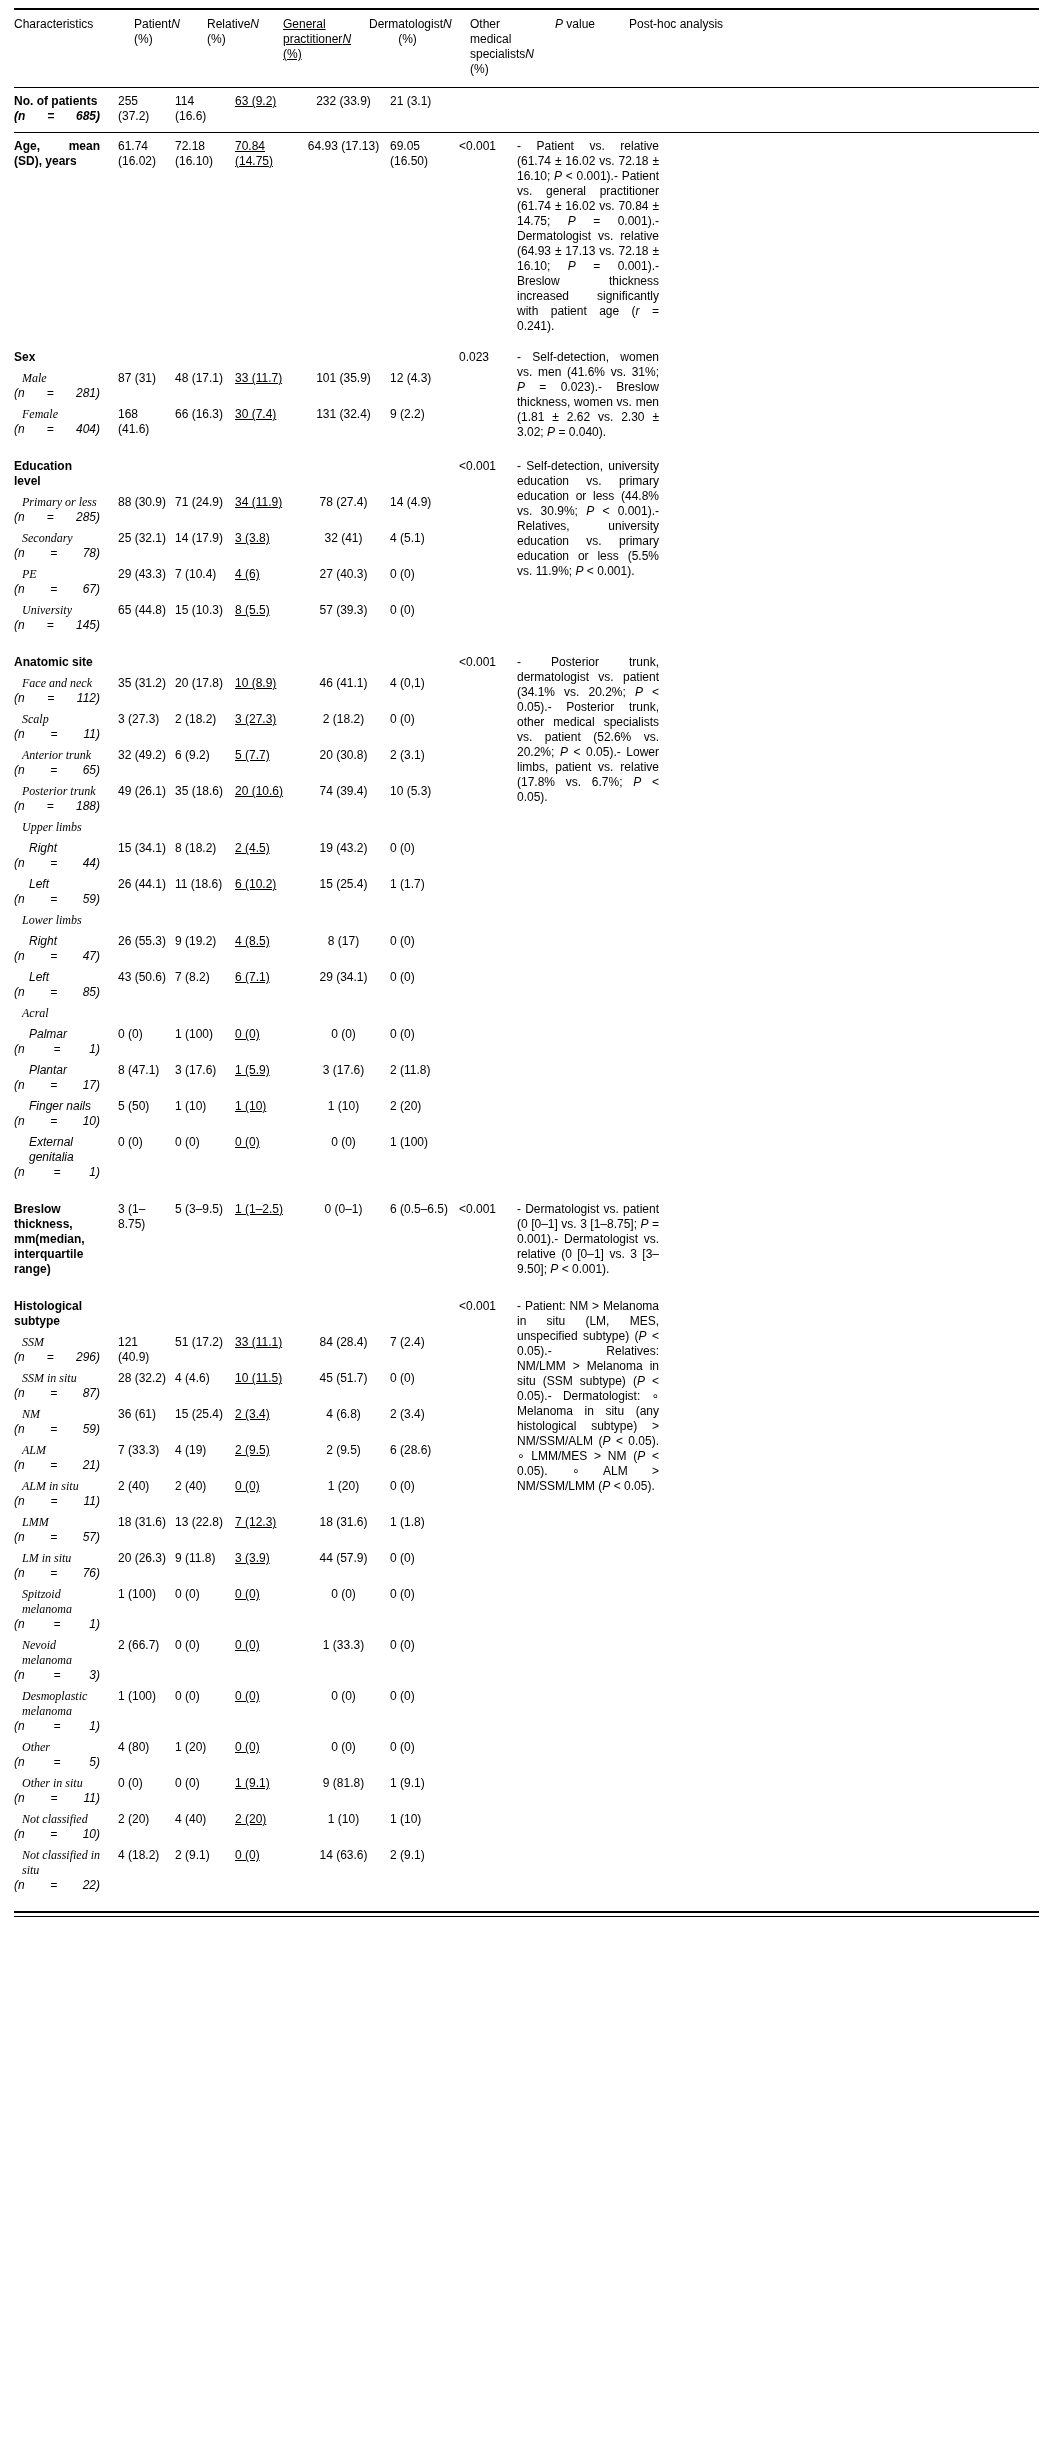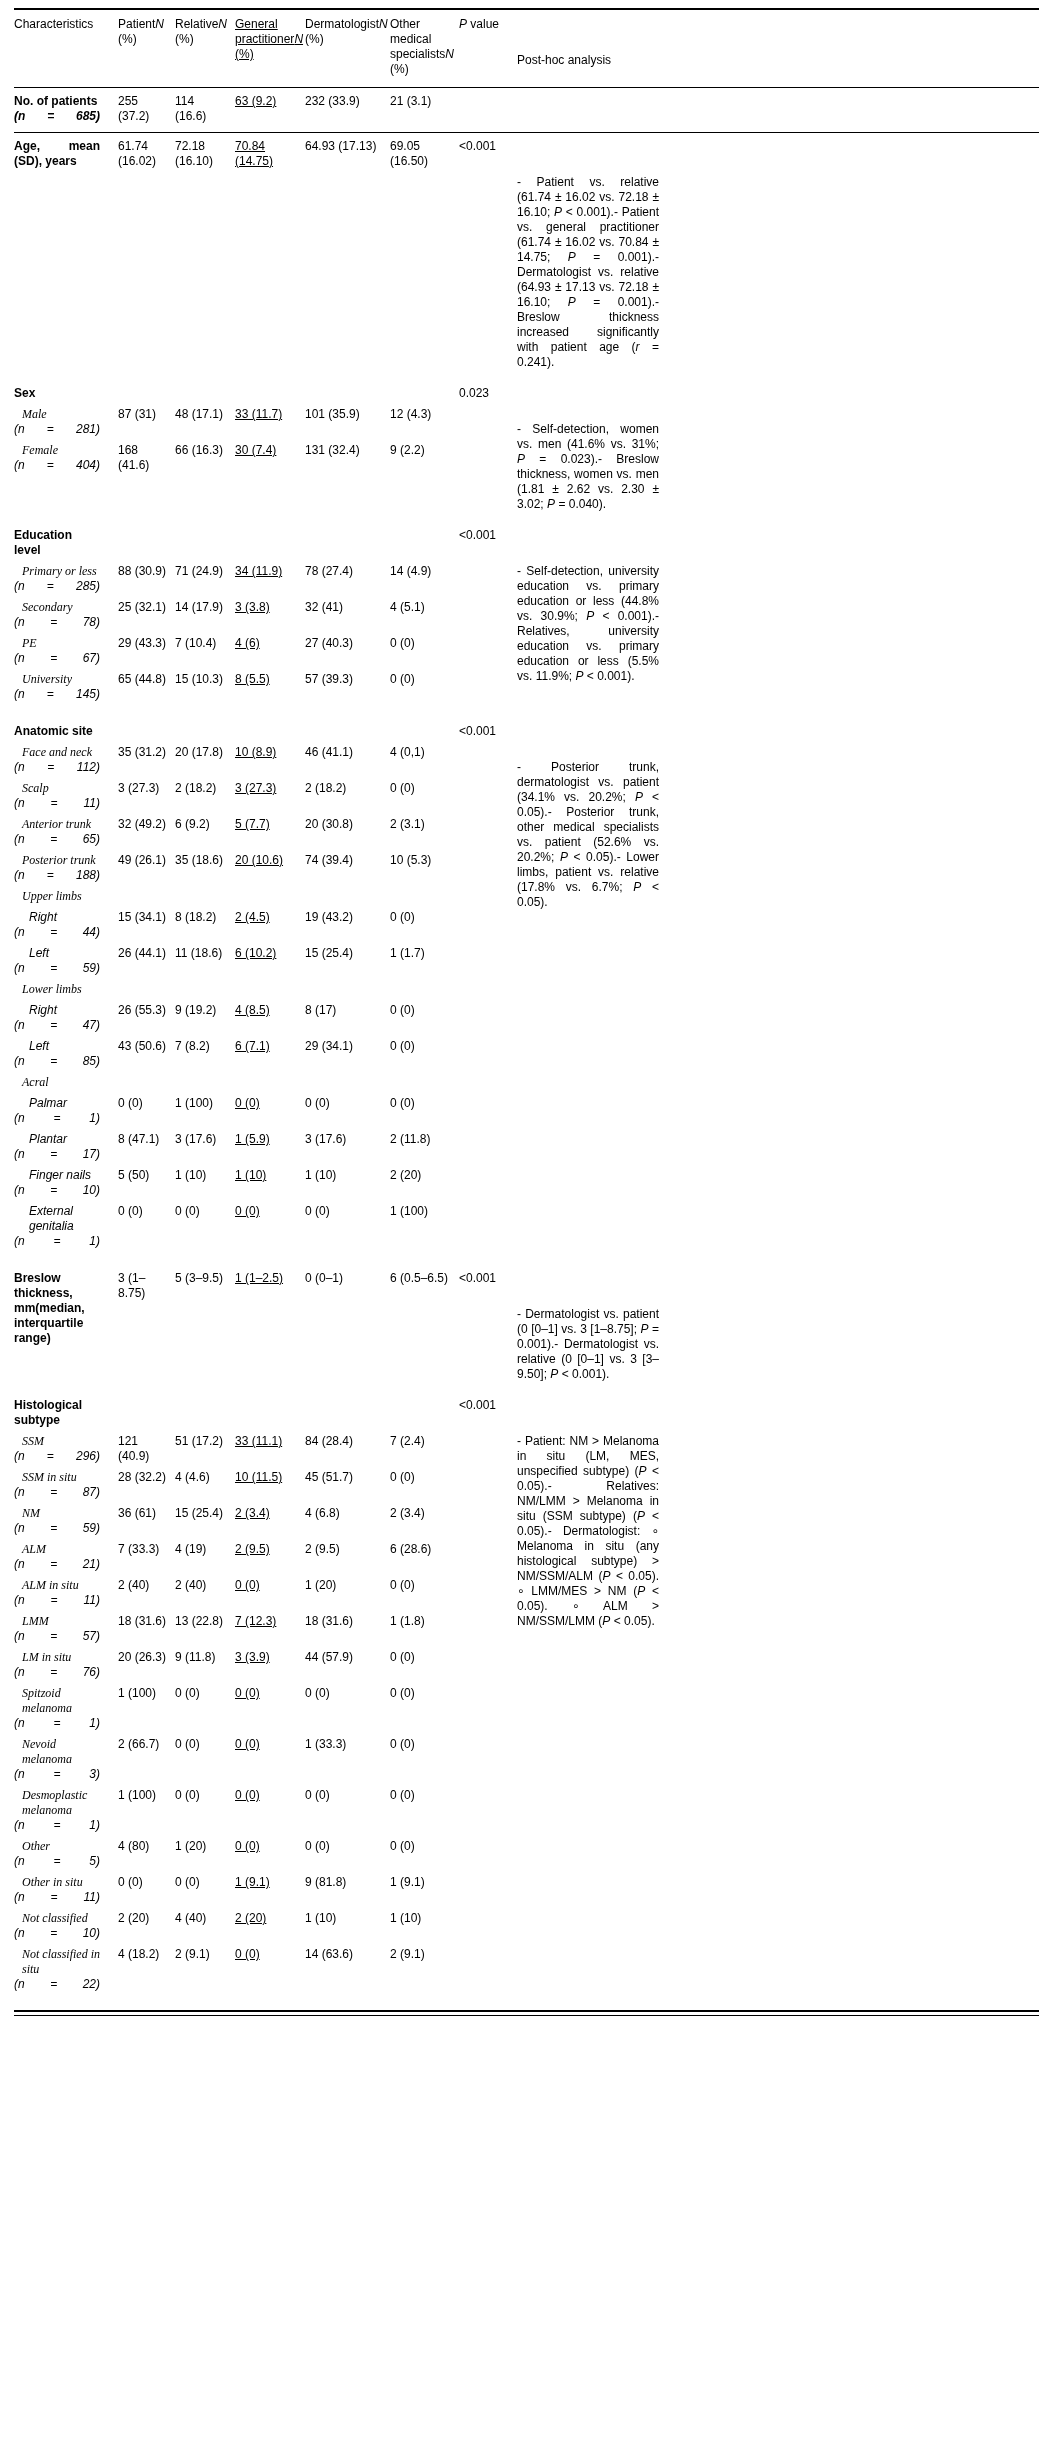--- a/index.html
+++ b/index.html
@@ -6,30 +6,30 @@
   html,body { background:#ffffff; }
   body {
     width:1053px; min-height:2451px;
     color:#000;
     font-family:"Liberation Sans","DejaVu Sans",sans-serif;
     font-size:12px; line-height:15px;
   }
   .page { padding:8px 14px 24px; }
   .rule { border-top:1px solid #000; width:100%; }
   .rule.top { border-top-width:2px; }
-  .hrow { display:flex; align-items:flex-start; padding:7px 0 10px; }
+  .hrow { display:flex; align-items:flex-start; padding:7px 0 10px;gap:16px; }
   .cell { flex:0 0 auto; padding-right:8px; }
   .labcell,.h0 { width:104px; padding-right:18px; }
   .h1,.c0 { width:57px; }
   .h2,.c1 { width:60px; }
   .h3,.c2 { width:70px;text-decoration:underline; }
-  .h4,.c3 { width:85px; }
+  .h4,.c3 { width:85px;text-align:center; }
   .h5,.c4 { width:69px; }
   .h6,.pcol { width:58px; }
-  .h7,.phcol { width:150px;margin-top:36px; }
+  .h7,.phcol { width:150px; }
   .section { display:flex; align-items:flex-start; margin-top:16px; }
   .section.tight { margin-top:6px; }
   .sec-left { width:445px; flex:0 0 auto; }
   .row { display:flex; align-items:flex-start; margin-bottom:6px; }
   .lab-text { text-align:justify; }
   .row.main .lab-text { font-weight:bold; }
   .row.sub .lab-text, .row.group .lab-text { font-style:italic; padding-left:8px;font-family:Liberation Serif, serif; }
   .row.sub2 .lab-text { font-style:italic; padding-left:15px; }
   .lab-n { font-style:italic; text-align:justify; -moz-text-align-last:justify; text-align-last:justify; }
   .row.main .lab-n { font-weight:bold; }

